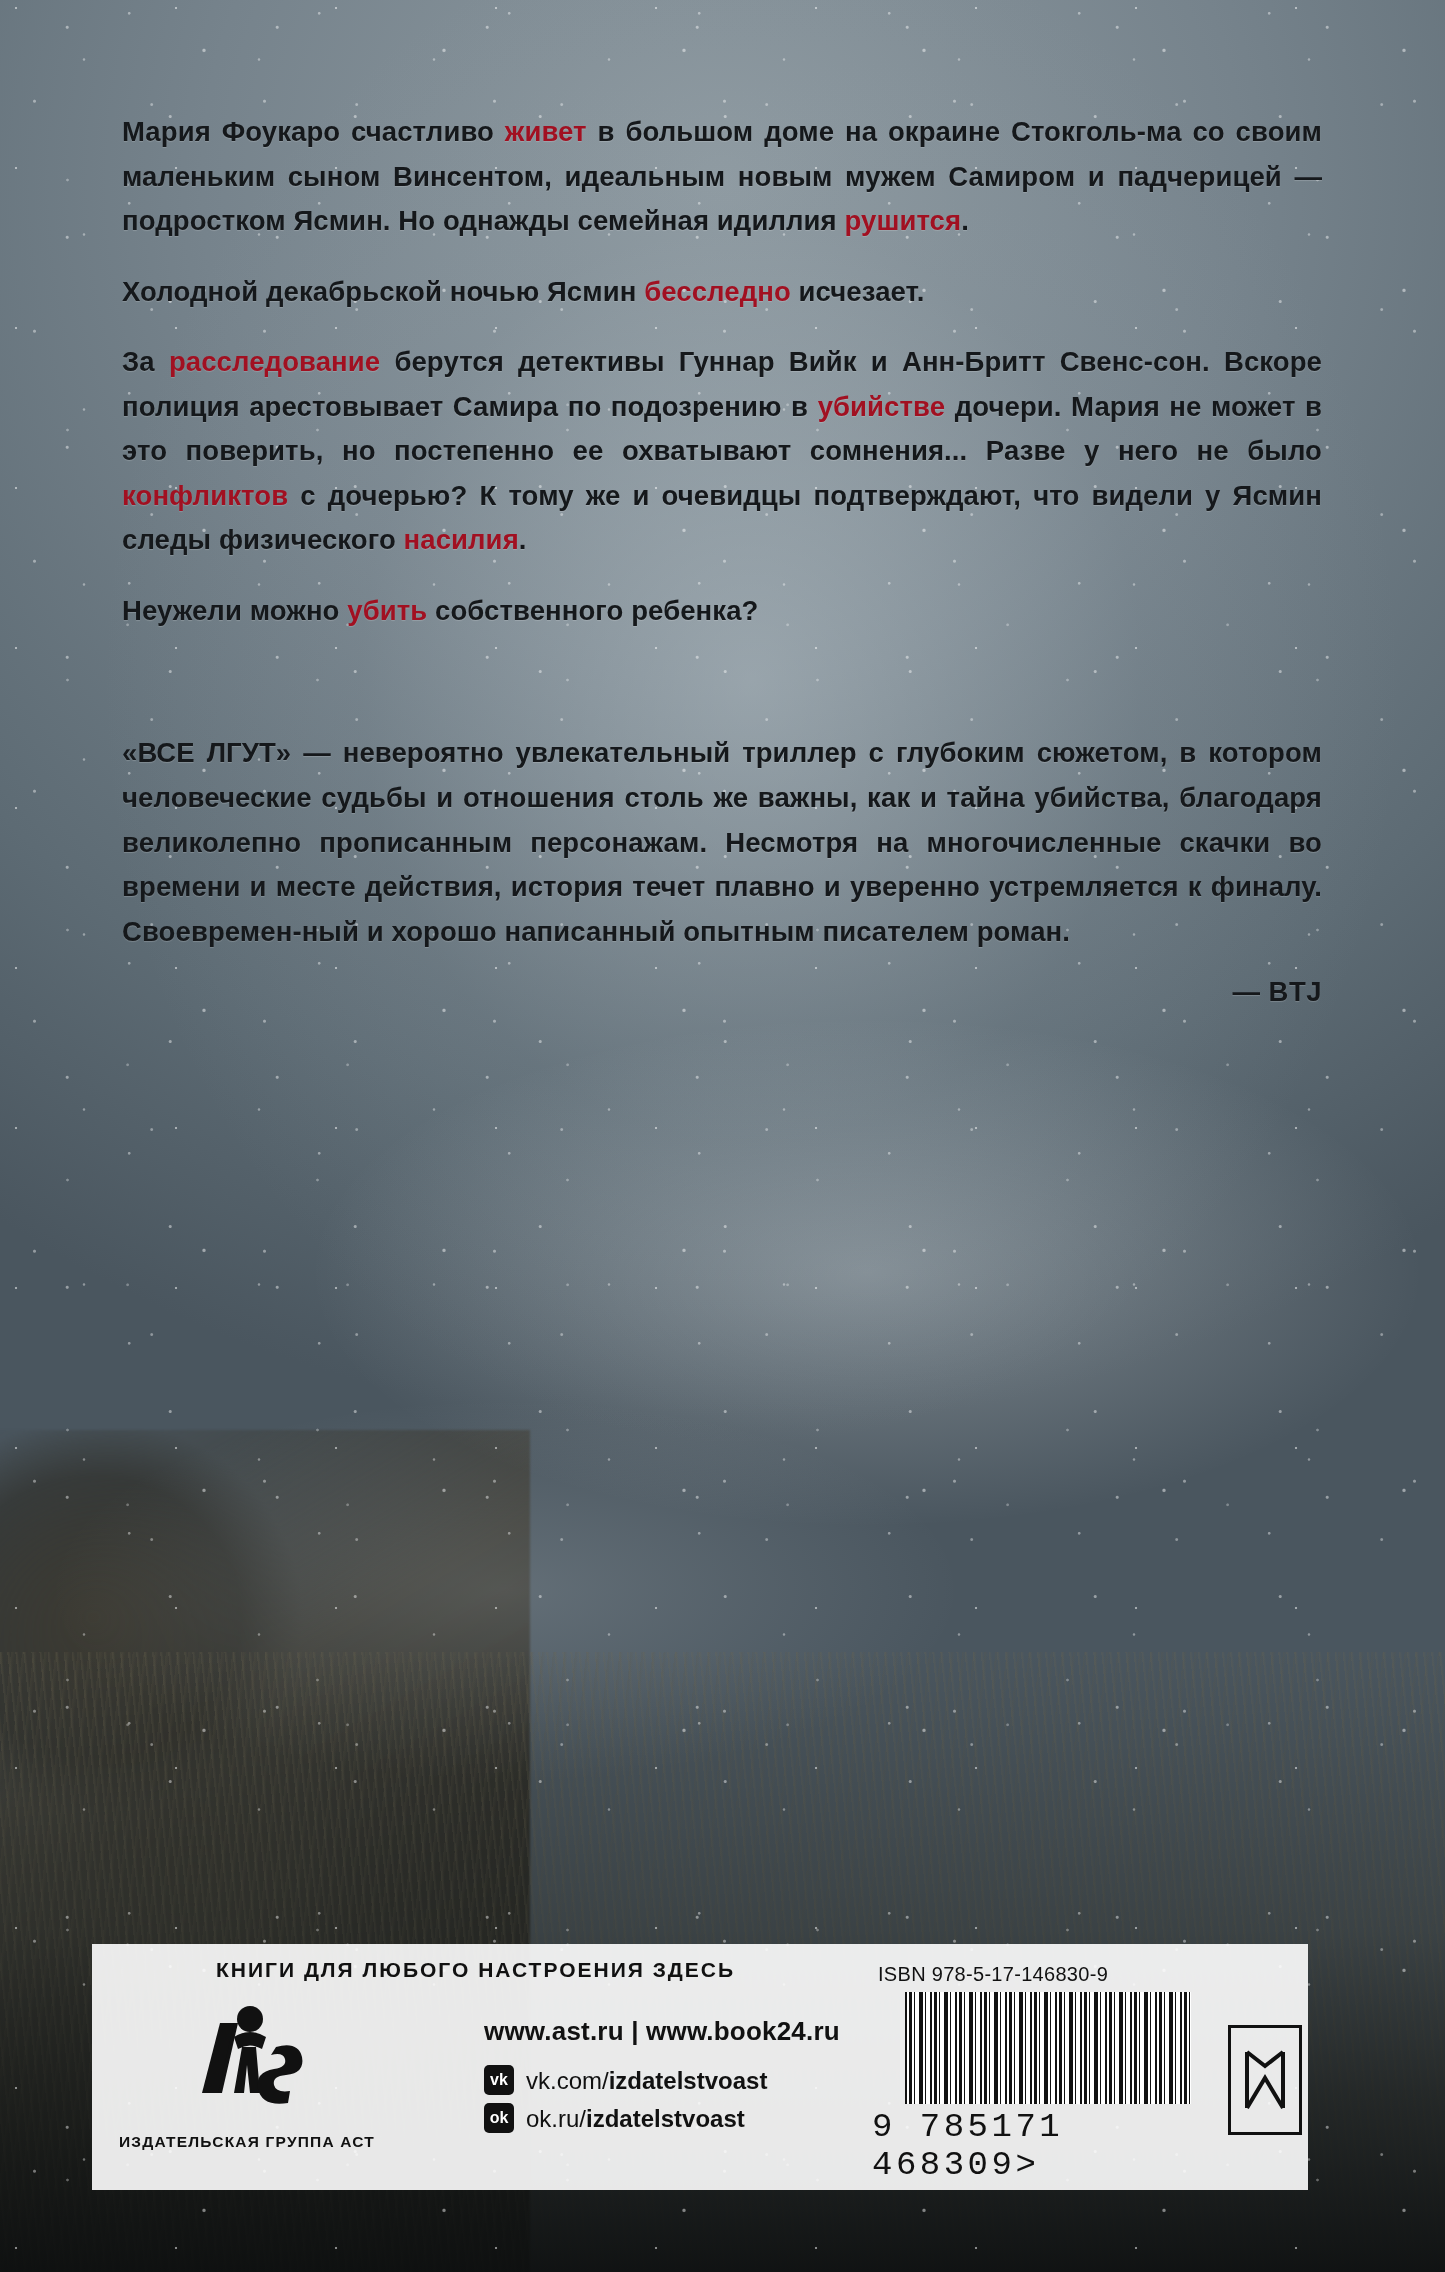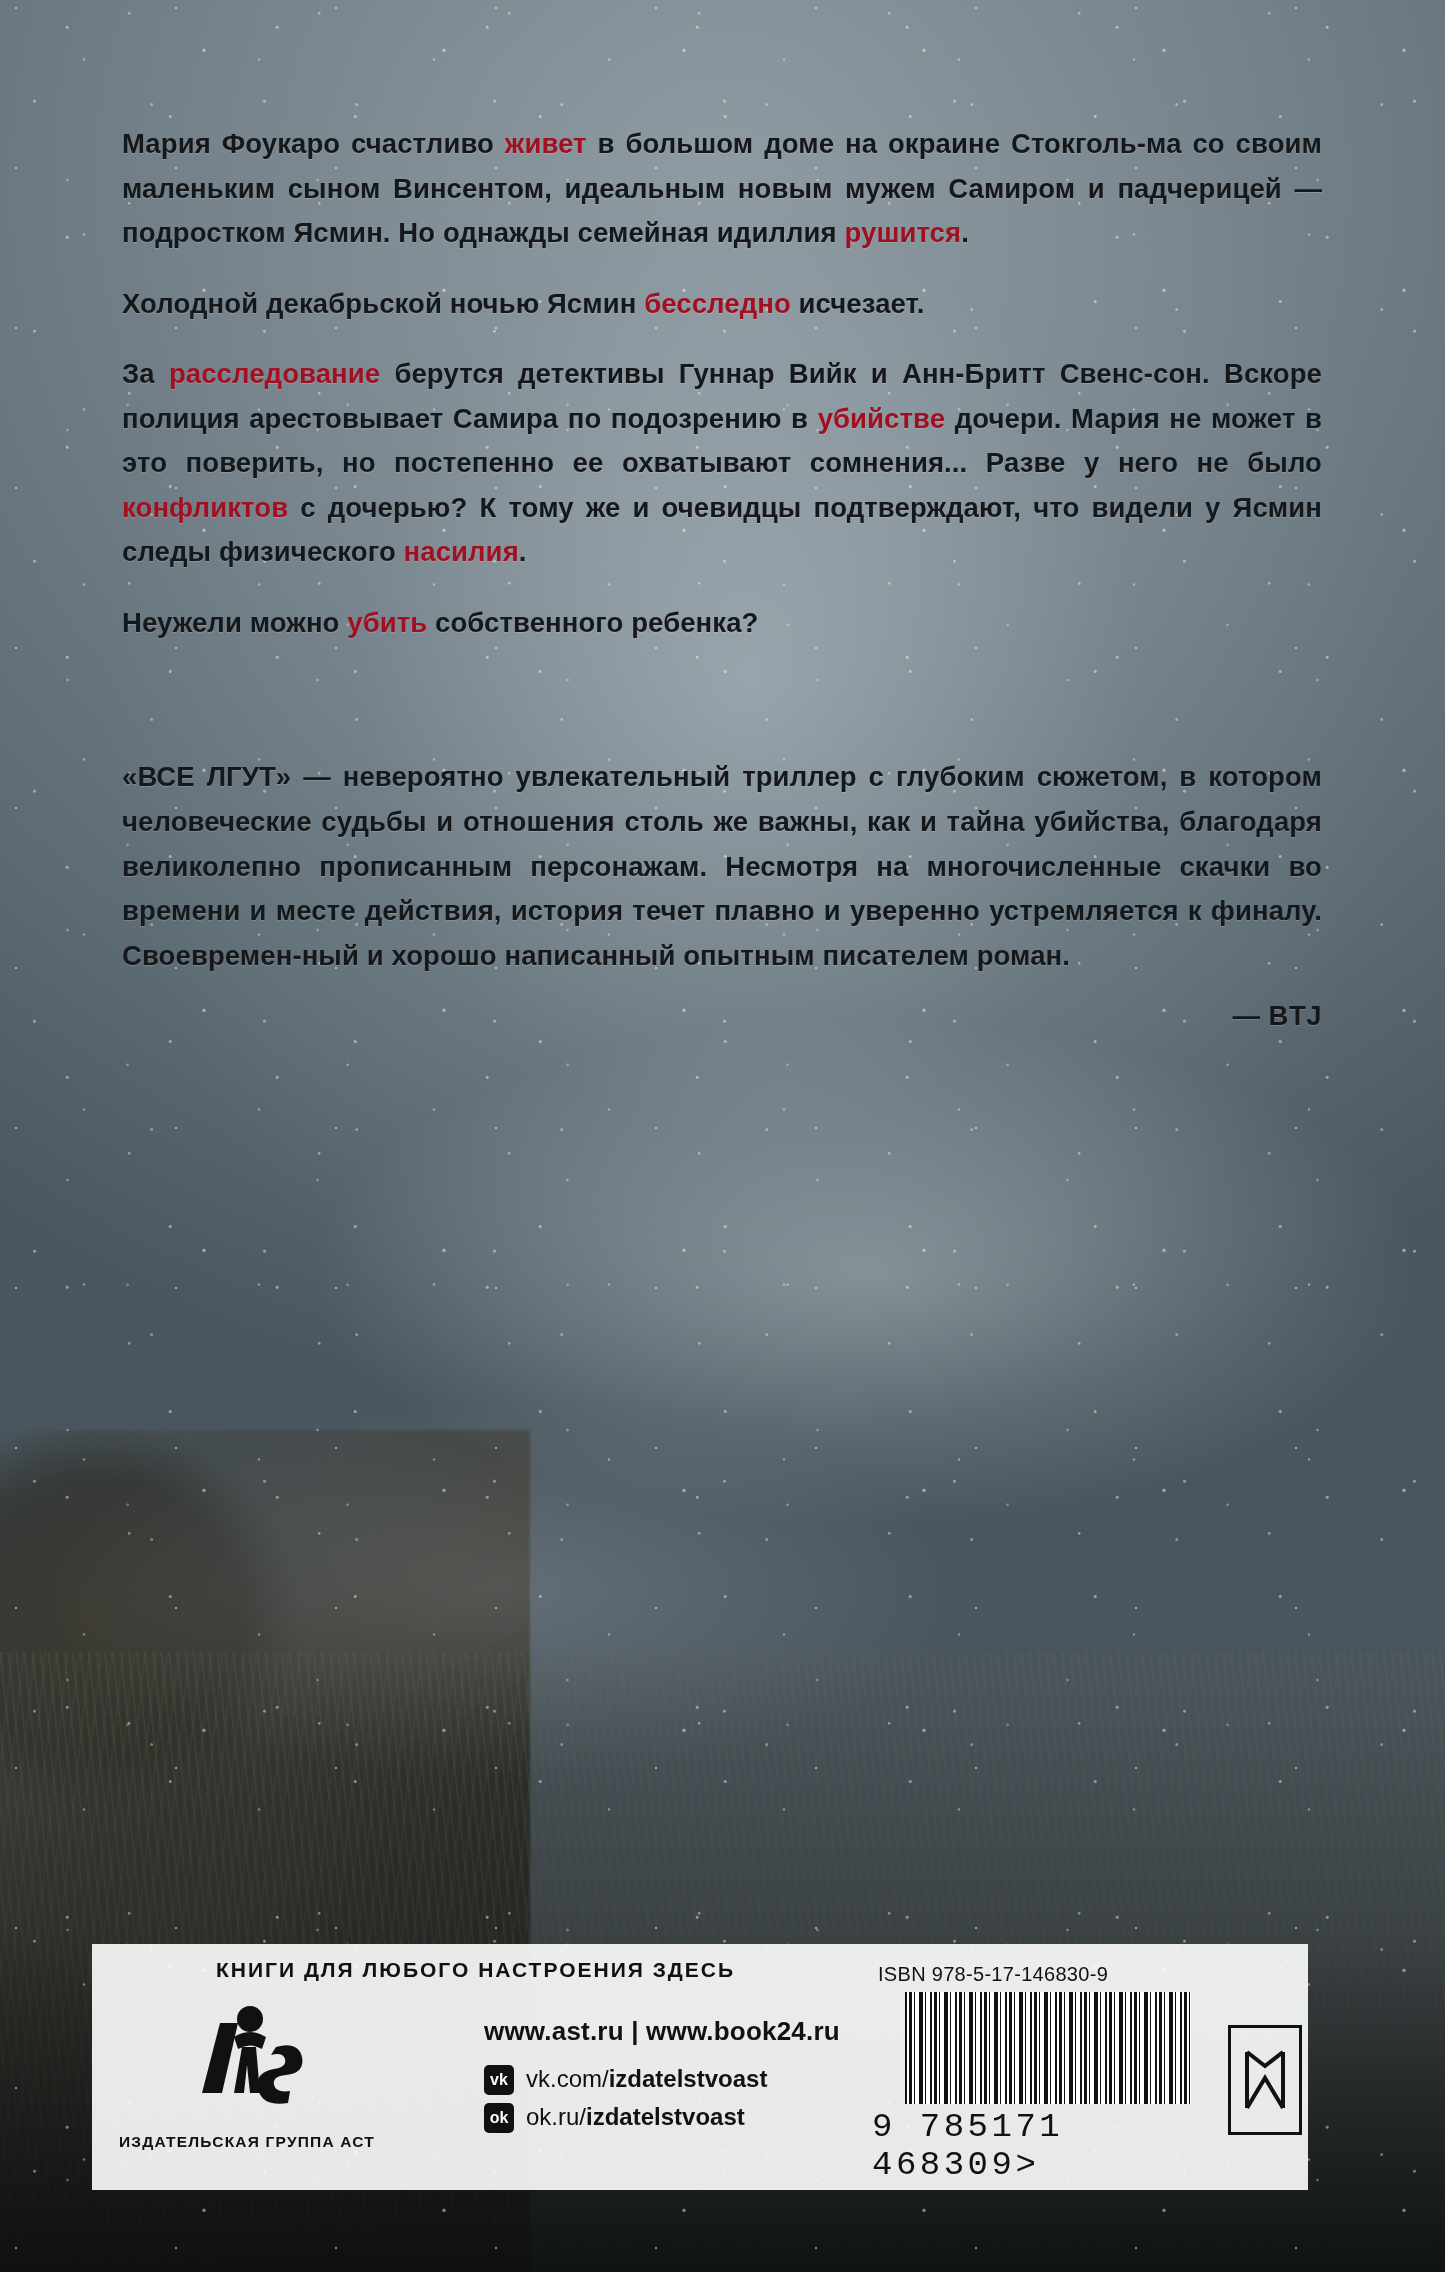--- a/index.html
+++ b/index.html
@@ -79,21 +79,21 @@
     top: 110px;
     width: 1200px;
     color: #15181b;
     font-size: 27.5px;
     line-height: 1.62;
     font-weight: 600;
     letter-spacing: 0.1px;
     text-shadow: 0 1px 1px rgba(255,255,255,0.18);
   }
   .blurb p {
-    margin: 12px 0 26px 0;
+    margin: 0 0 26px 0;
     text-align: justify;
   }
   .blurb p.last-para { margin-bottom: 0; }
   .hl { color: #a11021; }
   .gap { height: 72px; }
   .review p { margin-bottom: 8px; }
   .signature {
     text-align: right;
     margin-top: 16px;
     font-weight: 700;
@@ -156,21 +156,21 @@
     font-size: 26px;
     font-weight: 700;
     color: #111;
     letter-spacing: 0.2px;
     margin-bottom: 18px;
     margin-top: 22px;
     padding-left: 70px;
   }
   .social-row {
     display: flex;
-    align-items: flex-start;
+    align-items: flex-end;
     gap: 12px;
     margin-bottom: 8px;
     padding-left: 70px;
   }
   .social-row .s-ic {
     width: 30px; height: 30px;
     border-radius: 5px;
     background: #111;
     color: #fff;
     display: flex;

